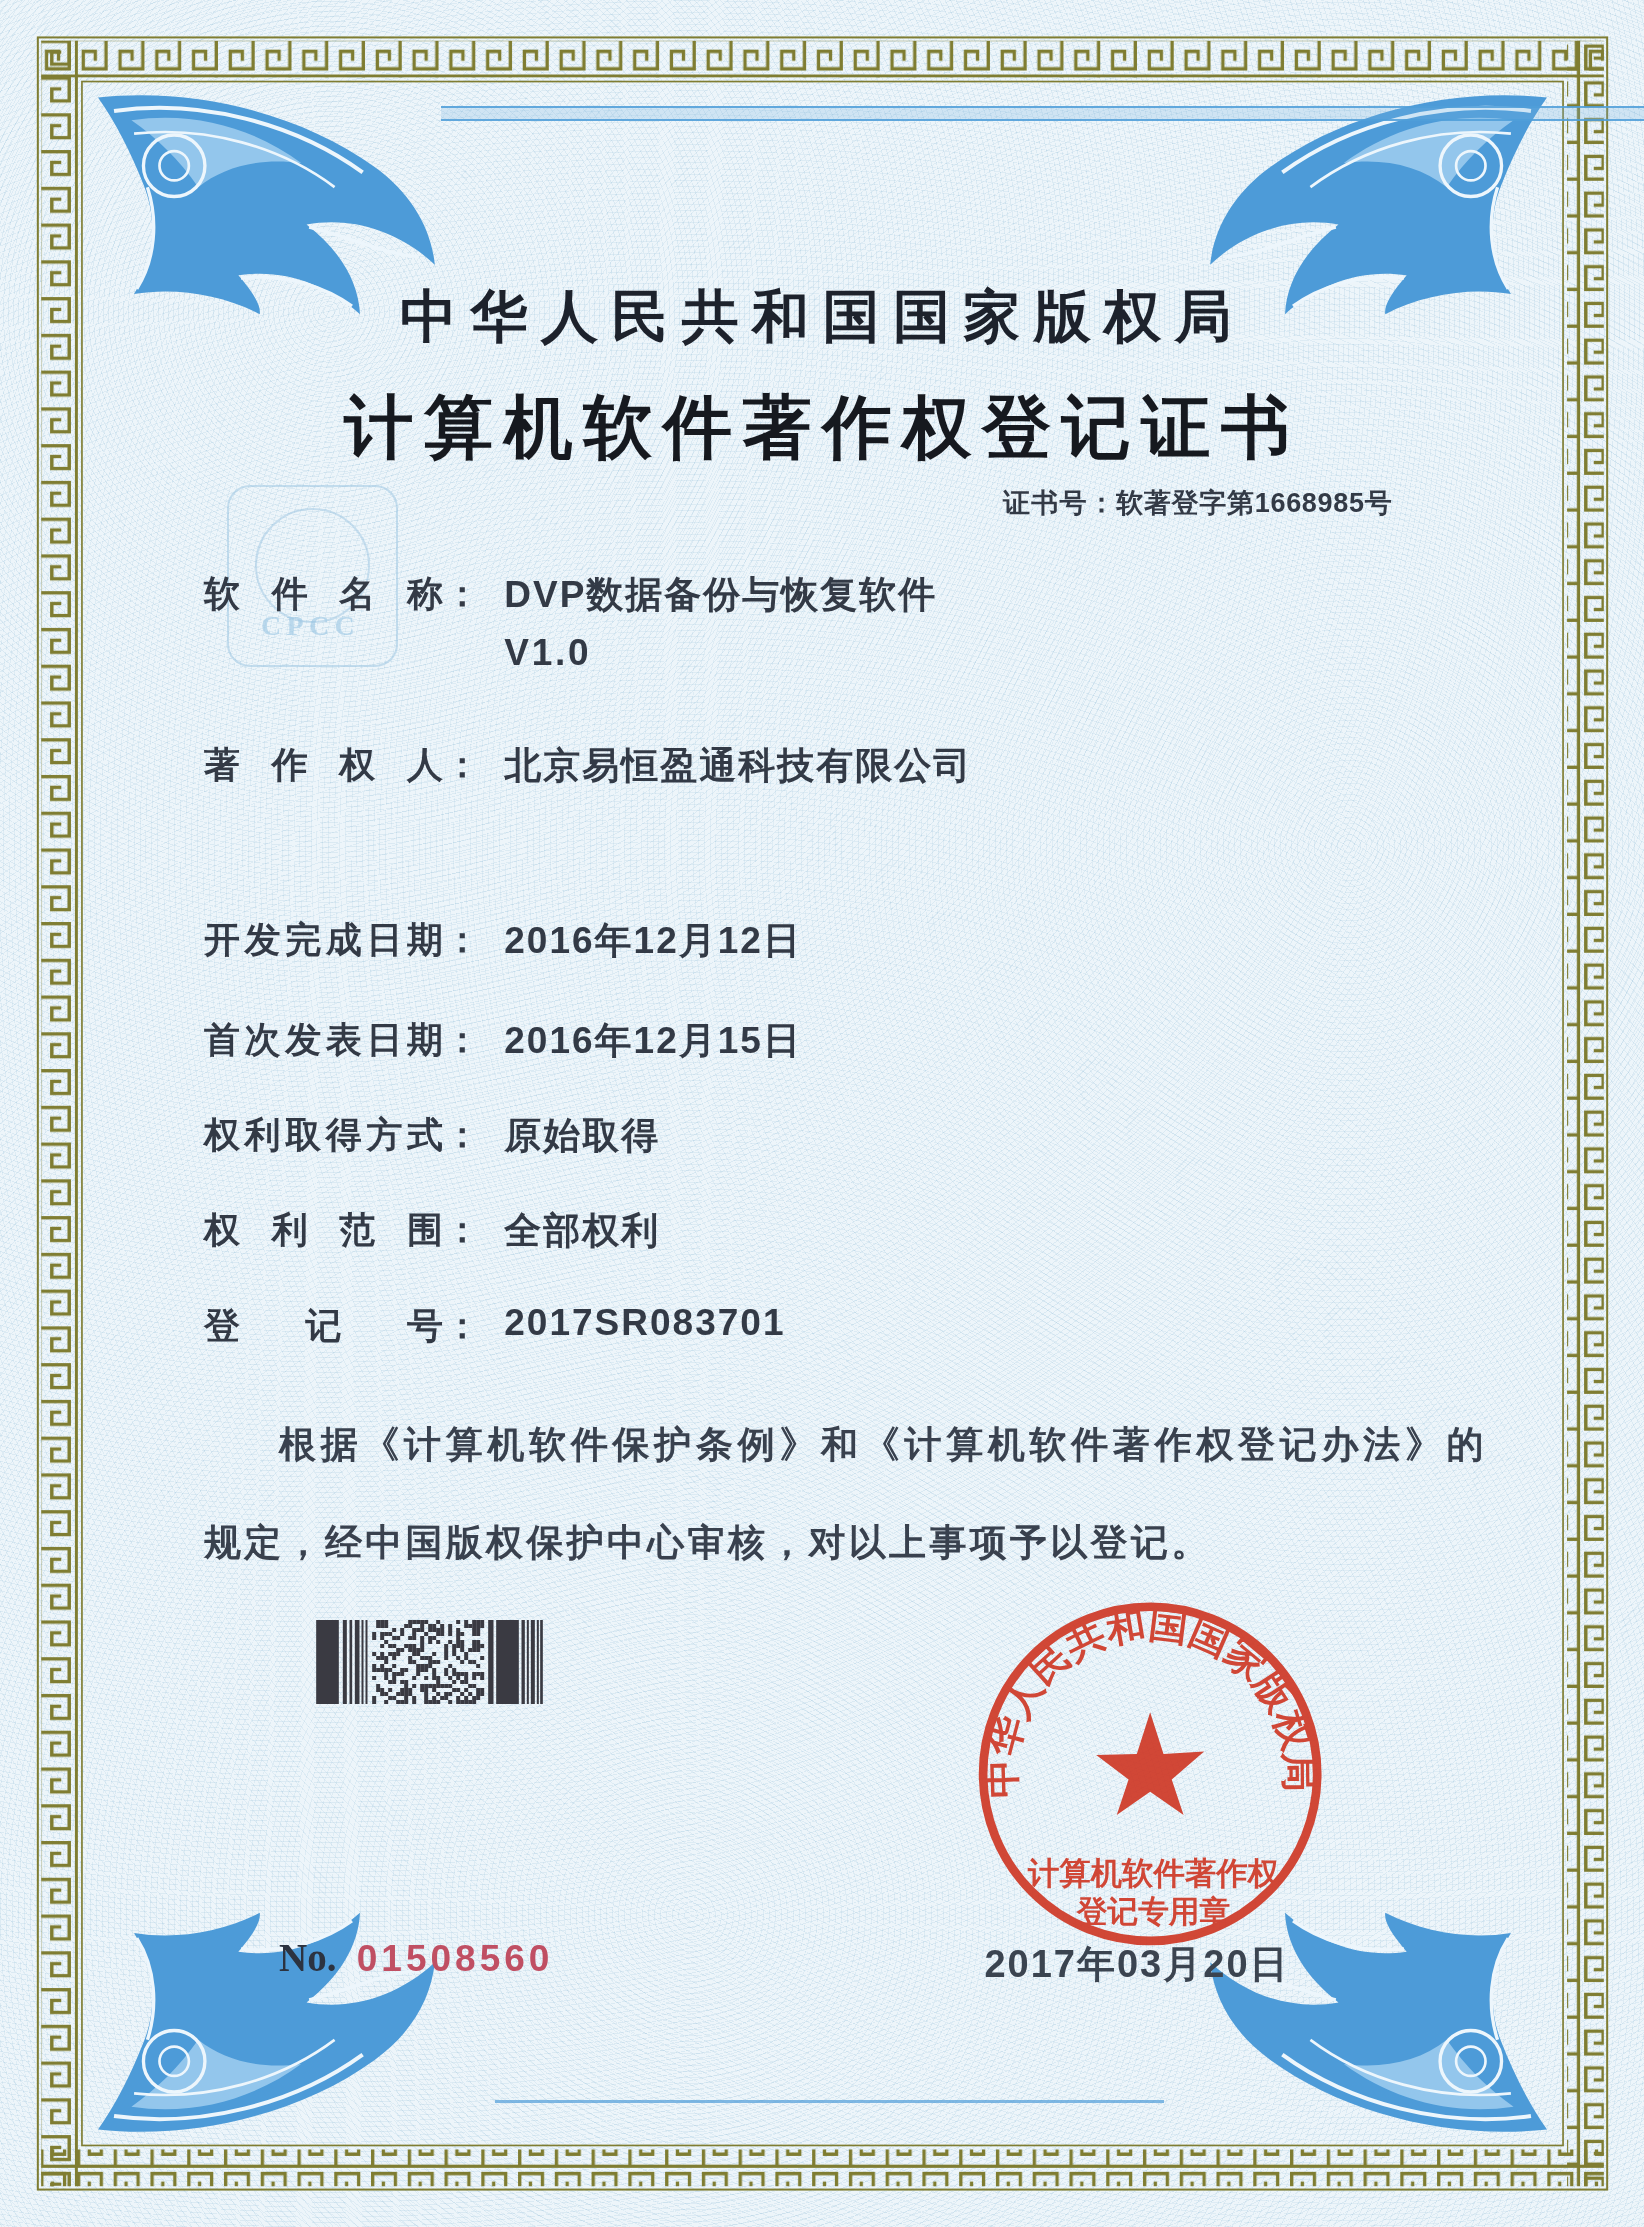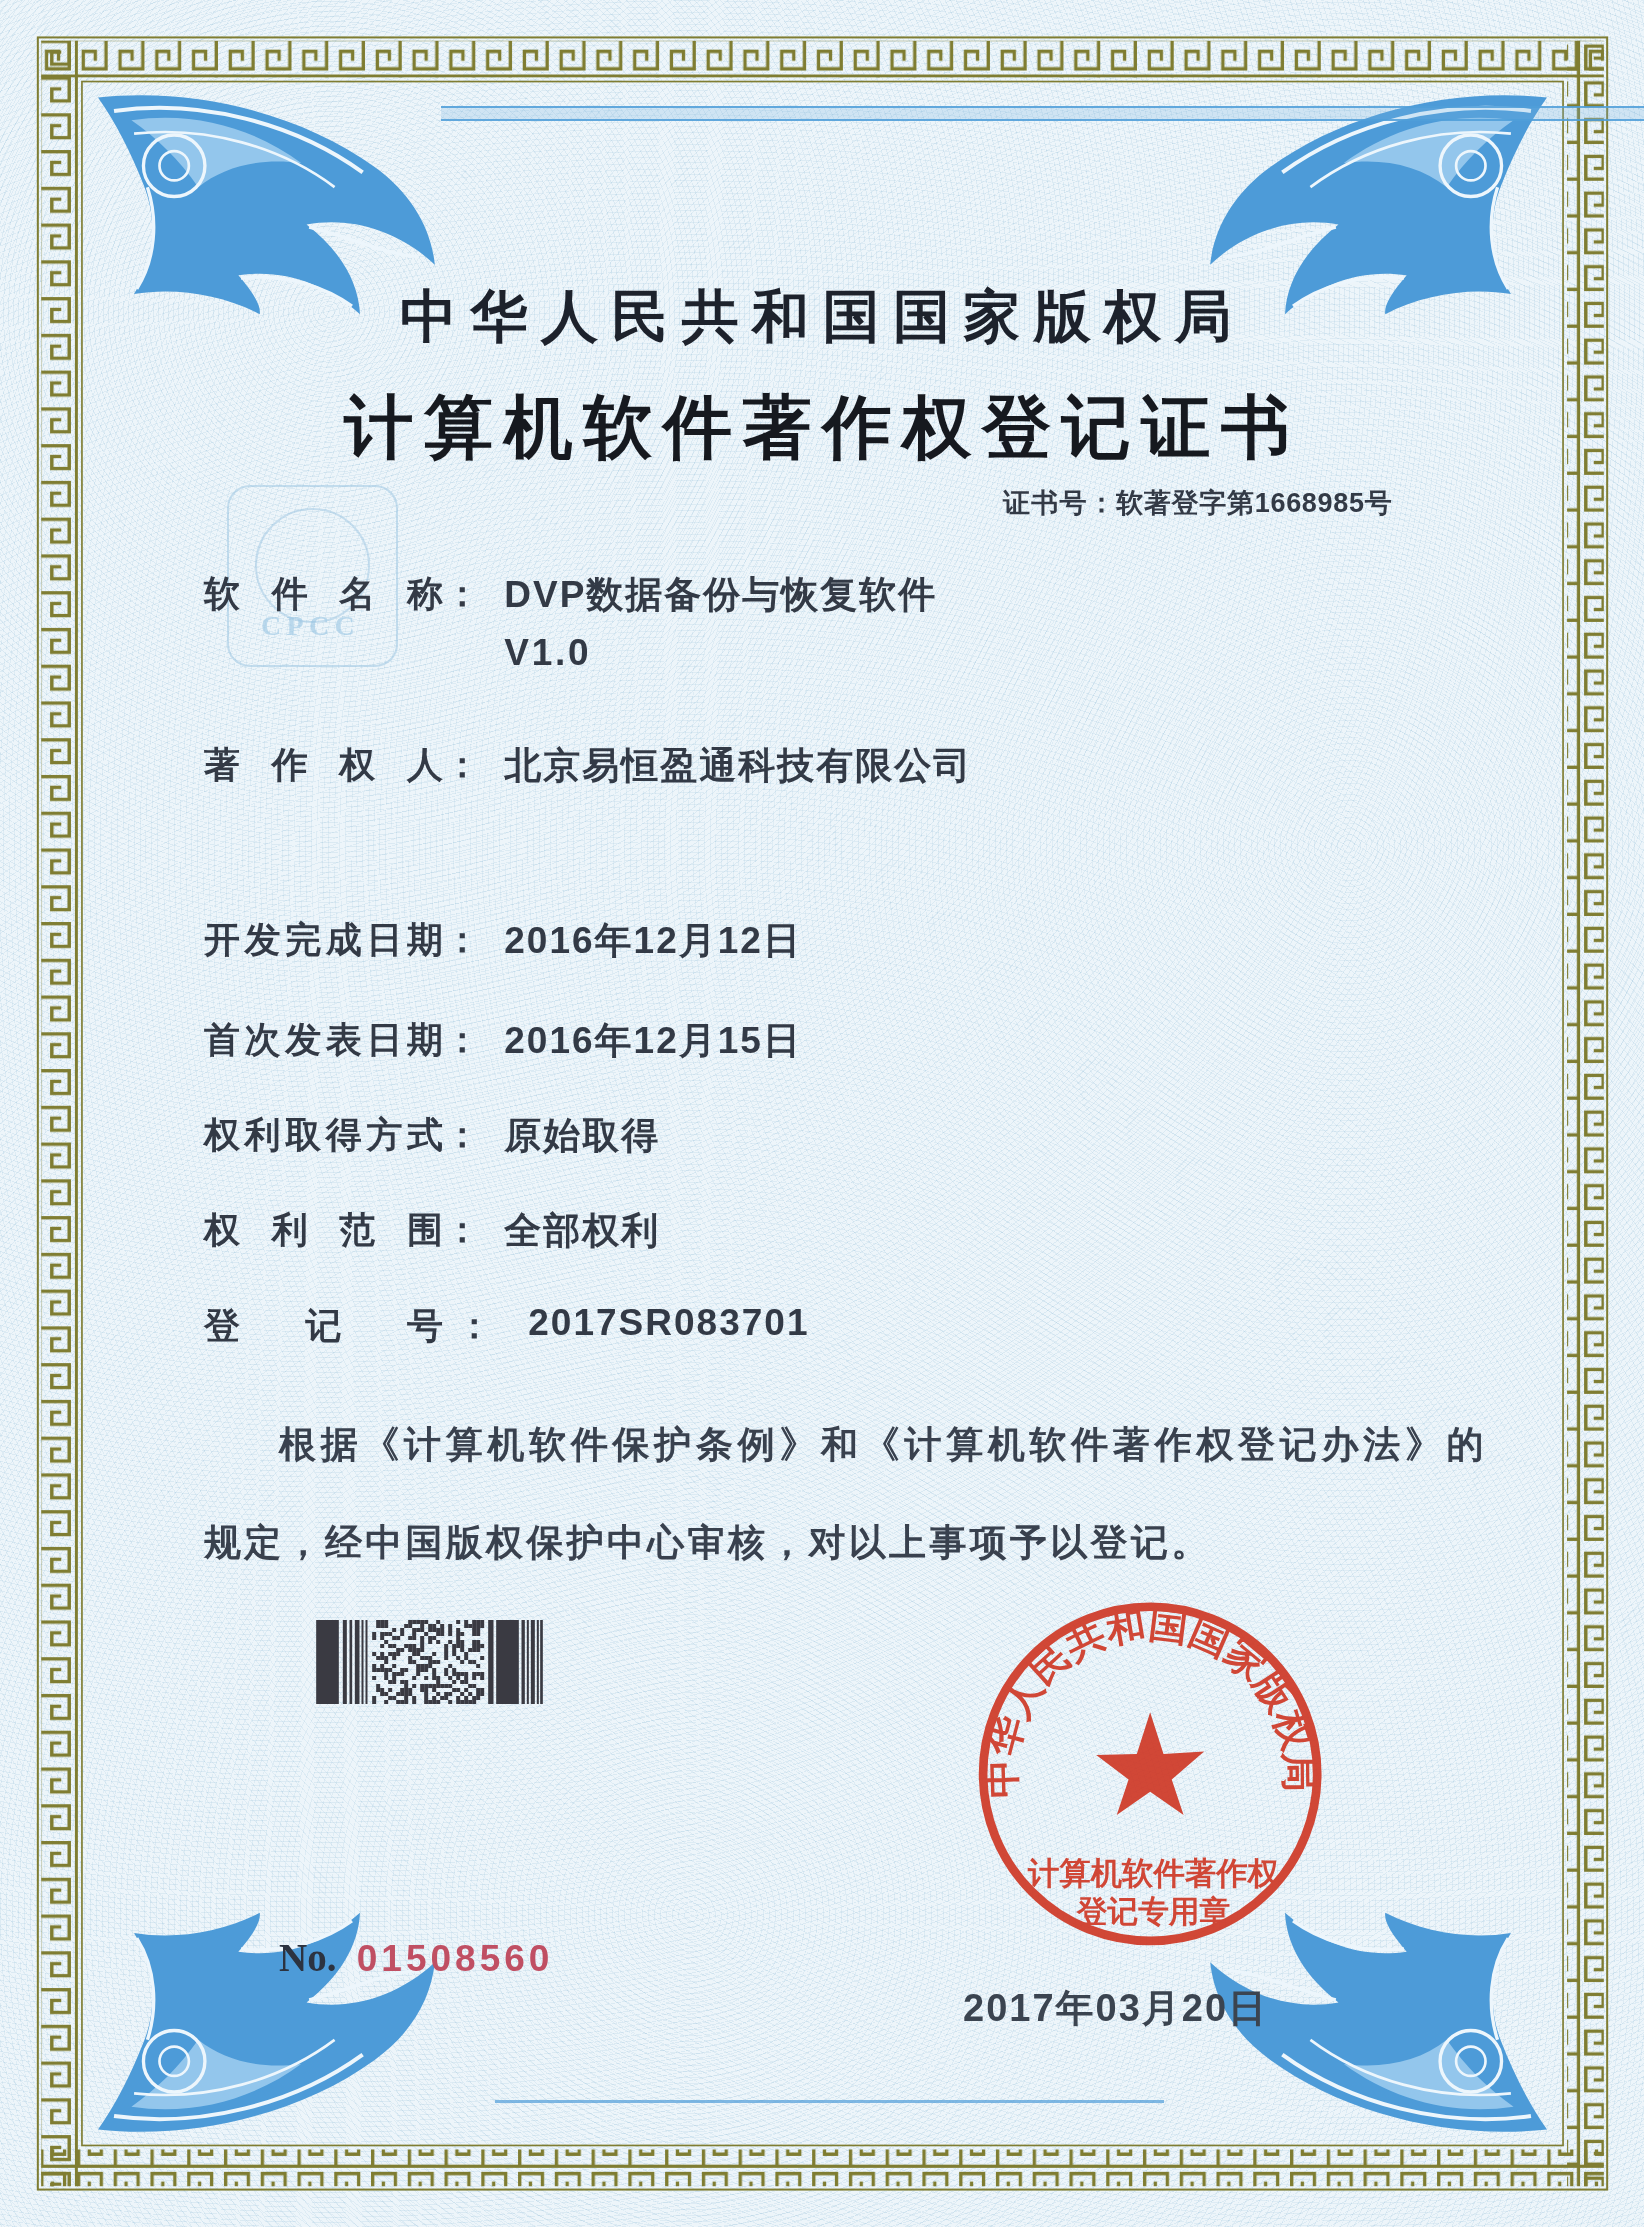--- a/index.html
+++ b/index.html
@@ -34,35 +34,35 @@
   .cert-no .num{letter-spacing:0.7px;}
 
   
   .row{left:204px;z-index:3;display:flex;align-items:flex-start;white-space:nowrap;}
   .flabel{display:inline-block;width:239px;font-size:36px;font-weight:700;color:#333a46;
       text-align:justify;text-align-last:justify;}
   .fcolon{font-size:36px;font-weight:700;color:#333a46;margin-left:1.3px;}
   .fvalue{font-size:37px;font-weight:700;color:#333a46;margin-left:24px;letter-spacing:2px;}
   .fvalue .line2{display:block;margin-top:12px;letter-spacing:2.7px;}
   .r0{top:570px;} .r1{top:741px;} .r2{top:916px;} .r3{top:1016px;}
-  .r4{top:1111px;} .r5{top:1206px;} .r6{top:1302px;gap:12px;}
+  .r4{top:1111px;} .r5{top:1206px;} .r6{top:1302px;}
 
   
   .stmt1{left:279px;top:1420px;font-size:37px;font-weight:700;color:#39414e;letter-spacing:4.7px;
       white-space:nowrap;z-index:3;}
   .stmt2{left:204px;top:1518px;font-size:37px;font-weight:700;color:#39414e;letter-spacing:3.3px;
       white-space:nowrap;z-index:3;}
 
   
   .barcode{left:316px;top:1620px;z-index:3;}
 
   
   .seal{left:933px;top:1558px;z-index:4;opacity:.93;}
-  .seal-date{left:963px;top:1939px;width:348px;text-align:left;font-size:38px;font-weight:700;
-      color:#3b4450;letter-spacing:2px;z-index:3;margin-top:44px;}
+  .seal-date{left:963px;top:1939px;width:348px;text-align:center;font-size:38px;font-weight:700;
+      color:#3b4450;letter-spacing:2px;z-index:3;}
 
   
   .serial{left:279px;top:1935px;z-index:3;white-space:nowrap;}
   .serial .prefix{font-size:39px;font-weight:700;color:#2c3340;font-family:"Liberation Serif",serif;}
   .serial .num{font-size:37px;font-weight:700;letter-spacing:4px;margin-left:17.4px;}
 
   
   .rule-top{left:441px;top:106px;width:1203px;height:10.7px;z-index:2;
       border-top:2.7px solid rgba(78,157,216,.85);border-bottom:2.7px solid rgba(78,157,216,.85);
       background:rgba(120,180,225,.25);}

